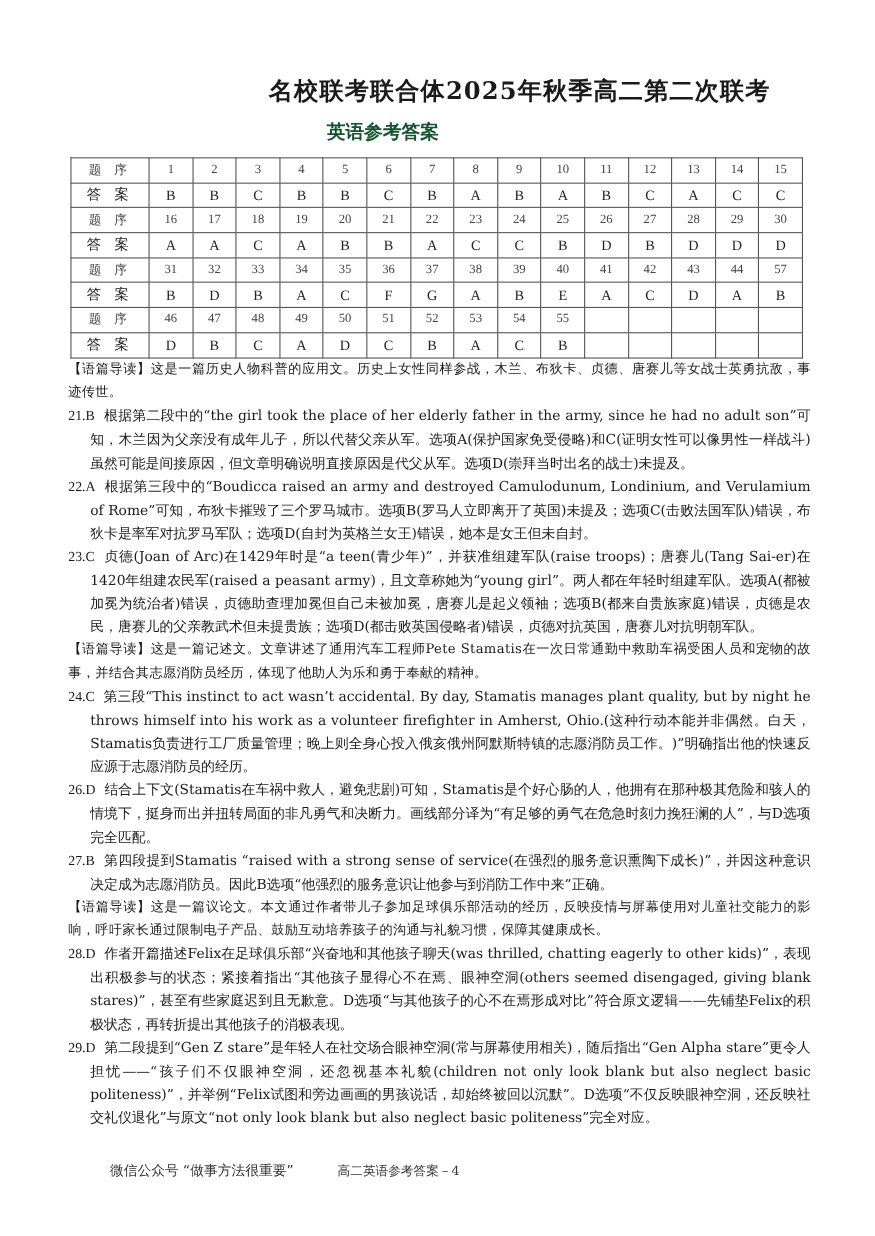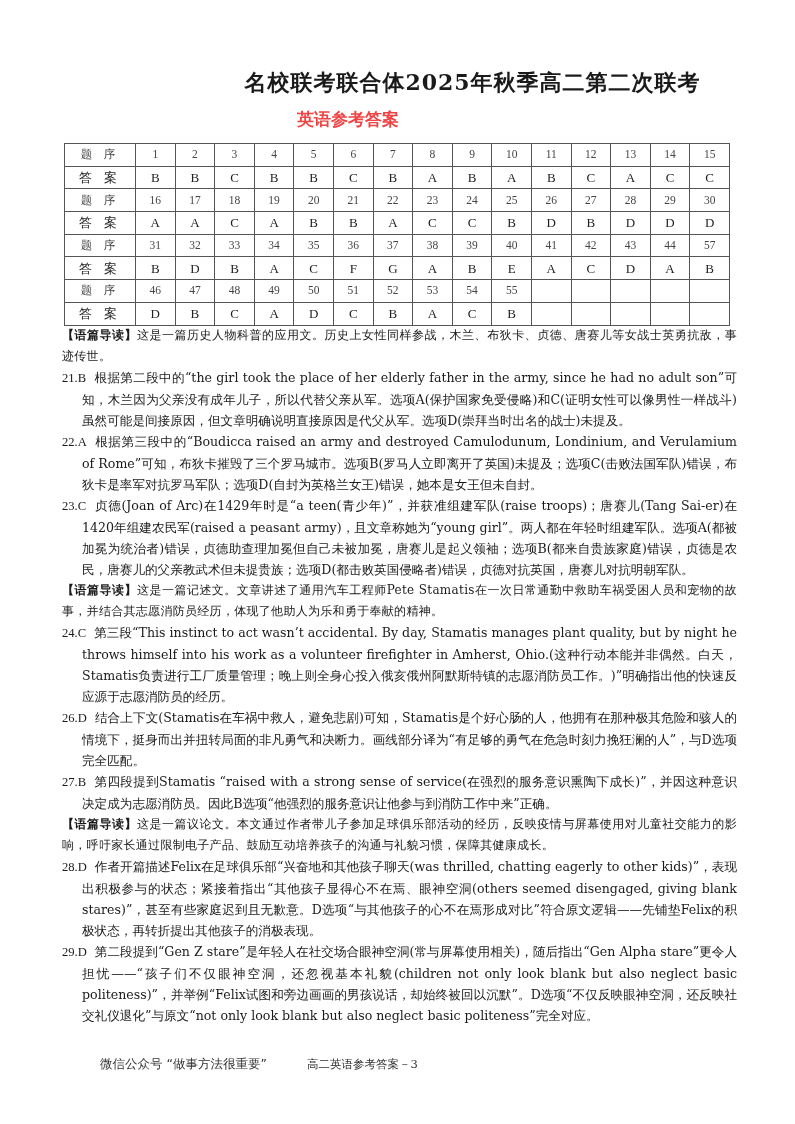--- a/index.html
+++ b/index.html
@@ -2,32 +2,32 @@
 <html><head>
 <meta charset="utf-8">
 <style>
   html, body { margin: 0; padding: 0; background: #ffffff; }
   body { width: 795px; height: 1124px; position: relative; overflow: hidden;
          font-family: "DejaVu Serif", "Liberation Serif", serif; color: #1a1a1a; }
   .title { position: absolute; top: 68px; left: 0; width: 795px; text-align: center;
            font-family: "DejaVu Serif", serif; font-size: 22px; font-weight: bold; letter-spacing: 1px;
            padding-left: 70px; box-sizing: border-box; margin-left: 40px; }
   .subtitle { position: absolute; top: 108px; left: 0; width: 696px; text-align: center;
-              font-family: Liberation Sans, sans-serif; font-size: 17px; font-weight: bold; color: #ef4444; }
+              font-family: Liberation Sans, sans-serif; font-size: 17px; font-weight: bold; color: #14532d; }
   table.answers { position: absolute; top: 143px; left: 64px; width: 666px; border-collapse: collapse;
                   border: 1.5px solid #333; font-family: "Liberation Serif", serif; }
   table.answers td { border: 1px solid #555; height: 21.7px; padding: 0; text-align: center;
                      font-size: 12.5px; line-height: 21px; color: #222; }
   table.answers td.label { width: 70px; font-family: "DejaVu Serif", serif; font-size: 12.5px; letter-spacing: 4px; margin-top: 35px; }
   table.answers tr.num td { color: #444; font-size: 11.5px; }
   table.answers tr.ans td { font-size: 13px; }
   .body { position: absolute; top: 325px; left: 62px; width: 675px; font-size: 12.6px; line-height: 21px; }
   .para { margin: 0; text-align: justify; }
   .guide { font-family: "DejaVu Serif", serif; font-size: 12px; letter-spacing: 0.3px; }
-  .guide .tag { font-weight: bold; font-family: "DejaVu Sans", sans-serif; }
+  .guide .tag { font-weight: normal; font-family: "DejaVu Sans", sans-serif; }
   .item { padding-left: 20px; text-indent: -20px; }
   .item .qn { font-family: "Liberation Serif", serif; margin-right: 8px; }
   .footer { position: absolute; top: 1056px; left: 100px; font-size: 12.5px; font-family: "DejaVu Sans", sans-serif; color: #333; }
   .footer .page { margin-left: 36px; font-family: "DejaVu Serif", serif; font-size: 11.5px; }
 </style>
 </head>
 <body>
 
 <div class="title">名校联考联合体2025年秋季高二第二次联考</div>
 <div class="subtitle">英语参考答案</div>
@@ -190,14 +190,14 @@
     <p class="para item"><span class="qn">24.C</span><span>第三段“This instinct to act wasn’t accidental. By day, Stamatis manages plant quality, but by night he throws himself into his work as a volunteer firefighter in Amherst, Ohio.(这种行动本能并非偶然。白天，Stamatis负责进行工厂质量管理；晚上则全身心投入俄亥俄州阿默斯特镇的志愿消防员工作。)”明确指出他的快速反应源于志愿消防员的经历。</span></p>
     <p class="para item"><span class="qn">26.D</span><span>结合上下文(Stamatis在车祸中救人，避免悲剧)可知，Stamatis是个好心肠的人，他拥有在那种极其危险和骇人的情境下，挺身而出并扭转局面的非凡勇气和决断力。画线部分译为“有足够的勇气在危急时刻力挽狂澜的人”，与D选项完全匹配。</span></p>
     <p class="para item"><span class="qn">27.B</span><span>第四段提到Stamatis “raised with a strong sense of service(在强烈的服务意识熏陶下成长)”，并因这种意识决定成为志愿消防员。因此B选项“他强烈的服务意识让他参与到消防工作中来”正确。</span></p>
     <p class="para guide"><span class="tag">【语篇导读】</span><span>这是一篇议论文。本文通过作者带儿子参加足球俱乐部活动的经历，反映疫情与屏幕使用对儿童社交能力的影响，呼吁家长通过限制电子产品、鼓励互动培养孩子的沟通与礼貌习惯，保障其健康成长。</span></p>
     <p class="para item"><span class="qn">28.D</span><span>作者开篇描述Felix在足球俱乐部“兴奋地和其他孩子聊天(was thrilled, chatting eagerly to other kids)”，表现出积极参与的状态；紧接着指出“其他孩子显得心不在焉、眼神空洞(others seemed disengaged, giving blank stares)”，甚至有些家庭迟到且无歉意。D选项“与其他孩子的心不在焉形成对比”符合原文逻辑——先铺垫Felix的积极状态，再转折提出其他孩子的消极表现。</span></p>
     <p class="para item"><span class="qn">29.D</span><span>第二段提到“Gen Z stare”是年轻人在社交场合眼神空洞(常与屏幕使用相关)，随后指出“Gen Alpha stare”更令人担忧——“孩子们不仅眼神空洞，还忽视基本礼貌(children not only look blank but also neglect basic politeness)”，并举例“Felix试图和旁边画画的男孩说话，却始终被回以沉默”。D选项“不仅反映眼神空洞，还反映社交礼仪退化”与原文“not only look blank but also neglect basic politeness”完全对应。</span></p>
   </div>
 
 <div class="footer">
   <span>微信公众号 “做事方法很重要”</span>
-  <span class="page">高二英语参考答案－3</span>
+  <span class="page">高二英语参考答案－4</span>
 </div>
 
 </body></html>

